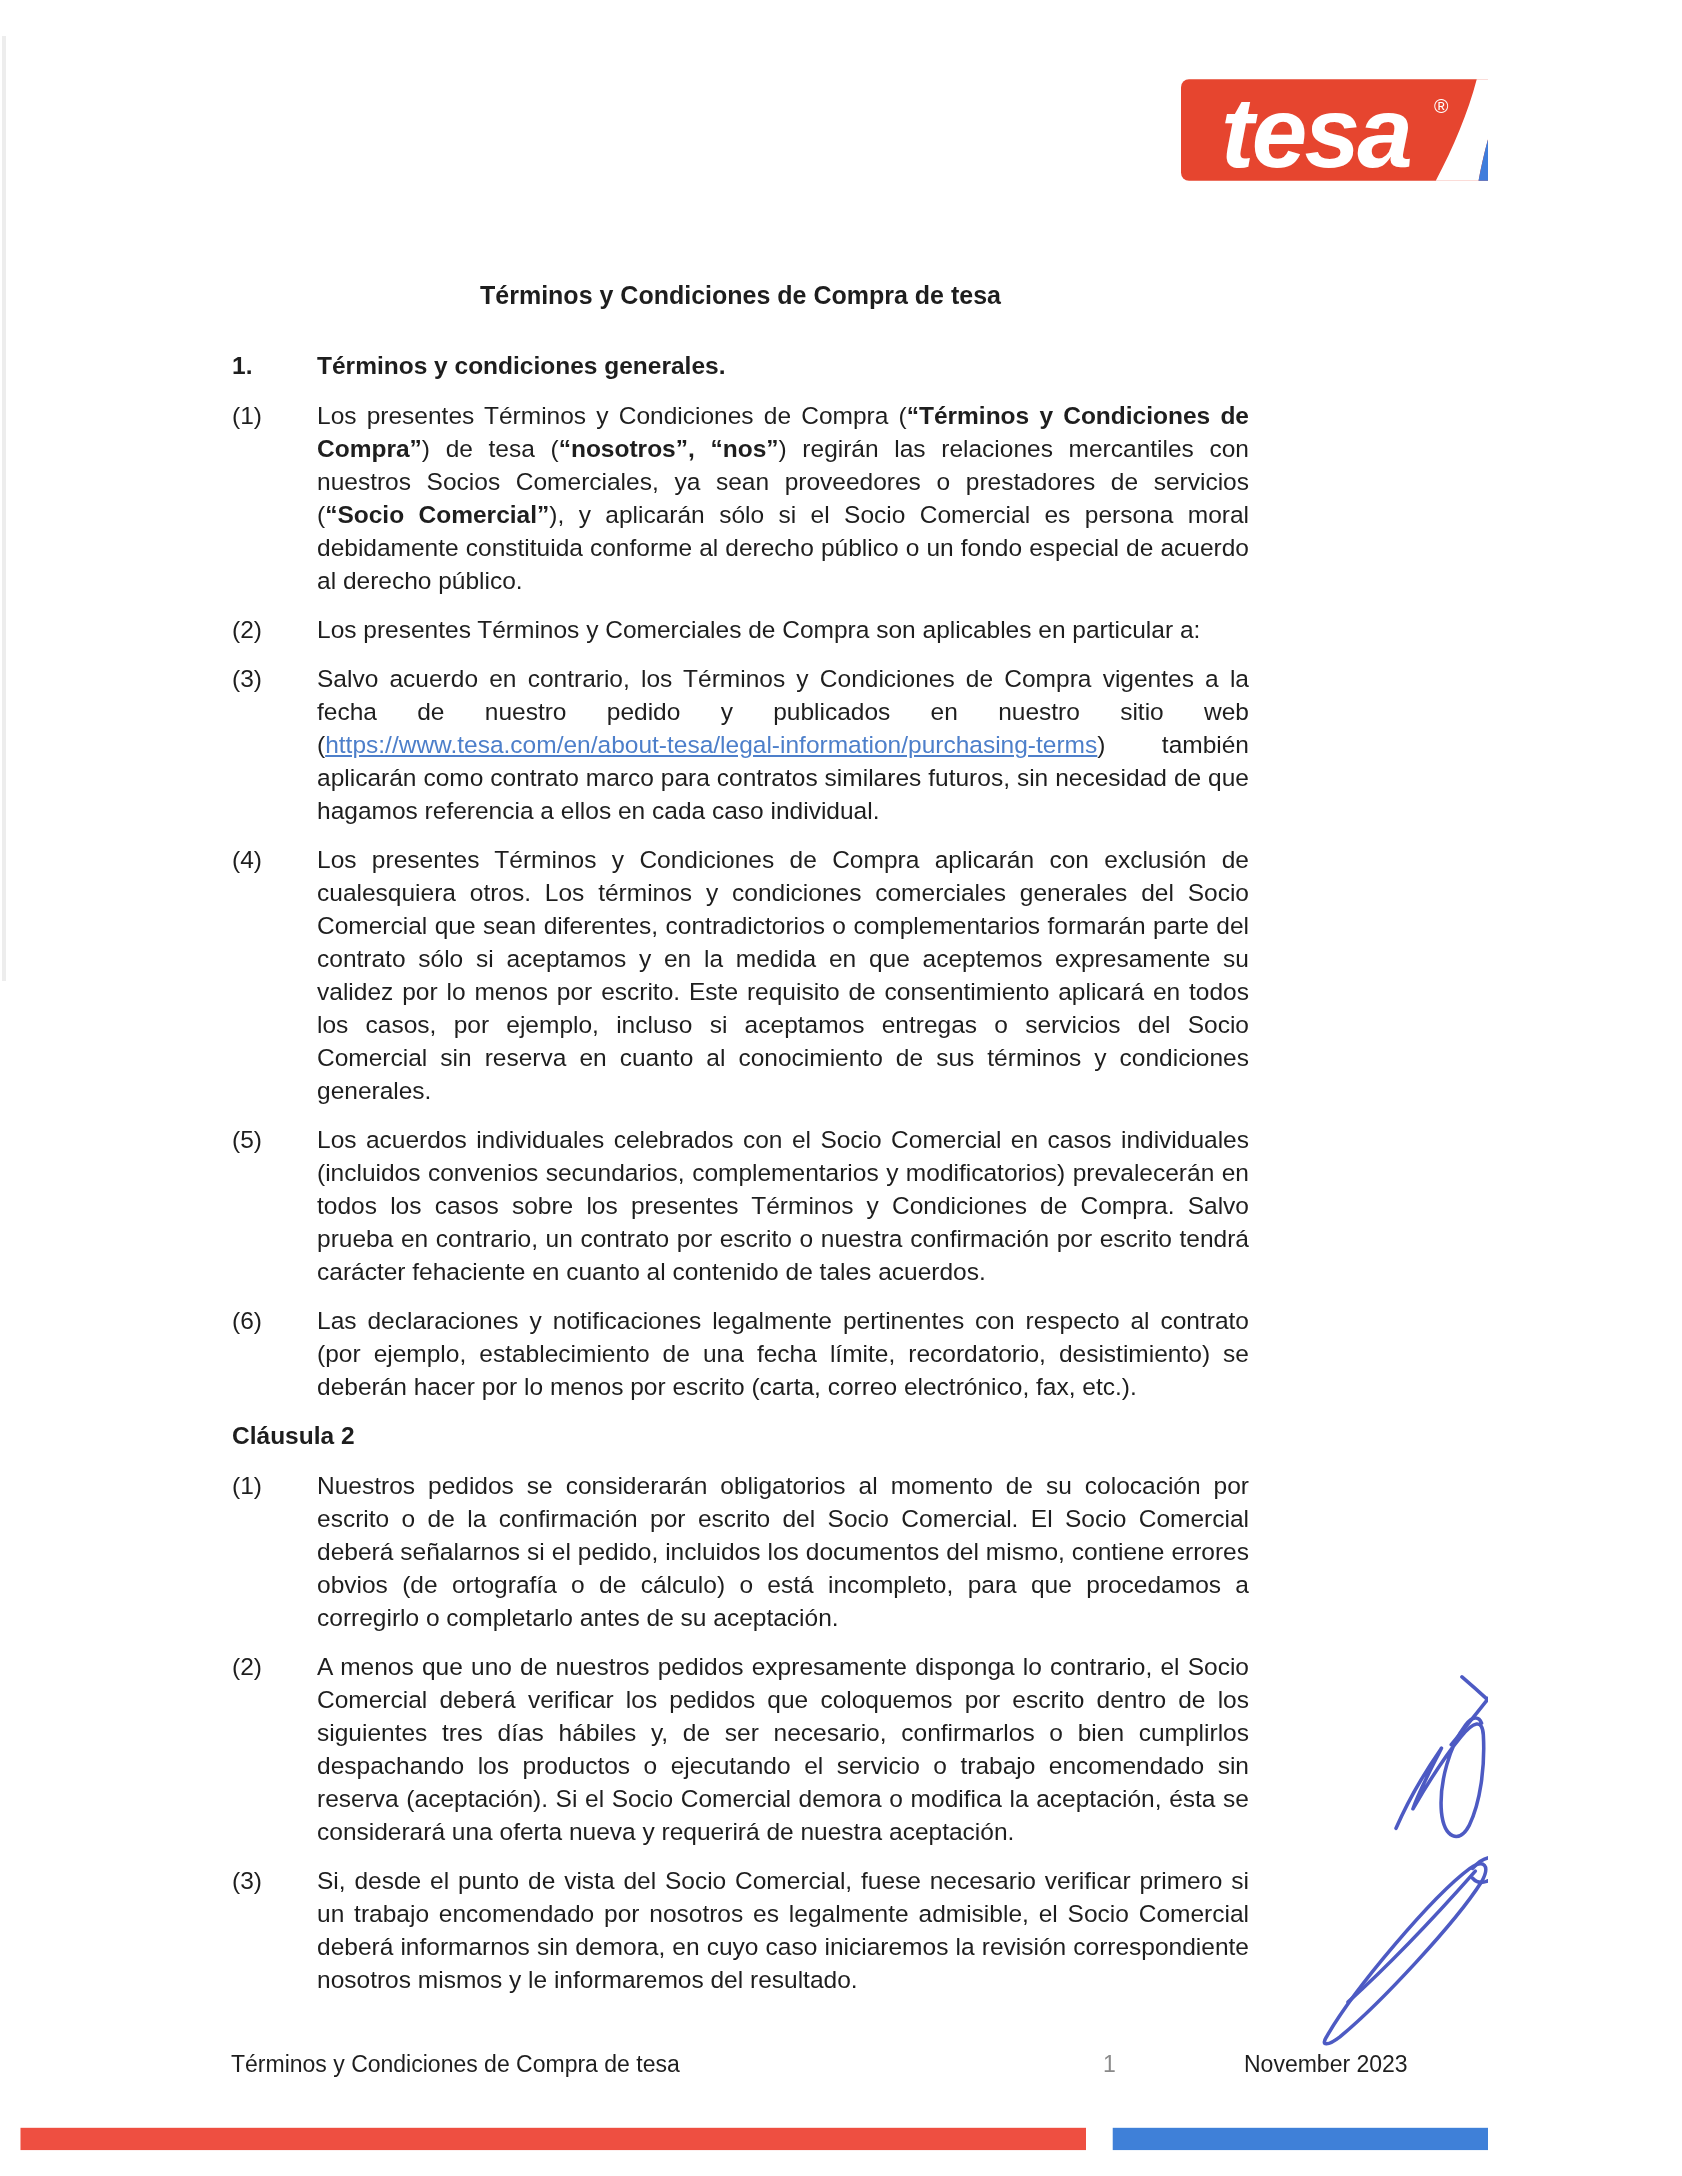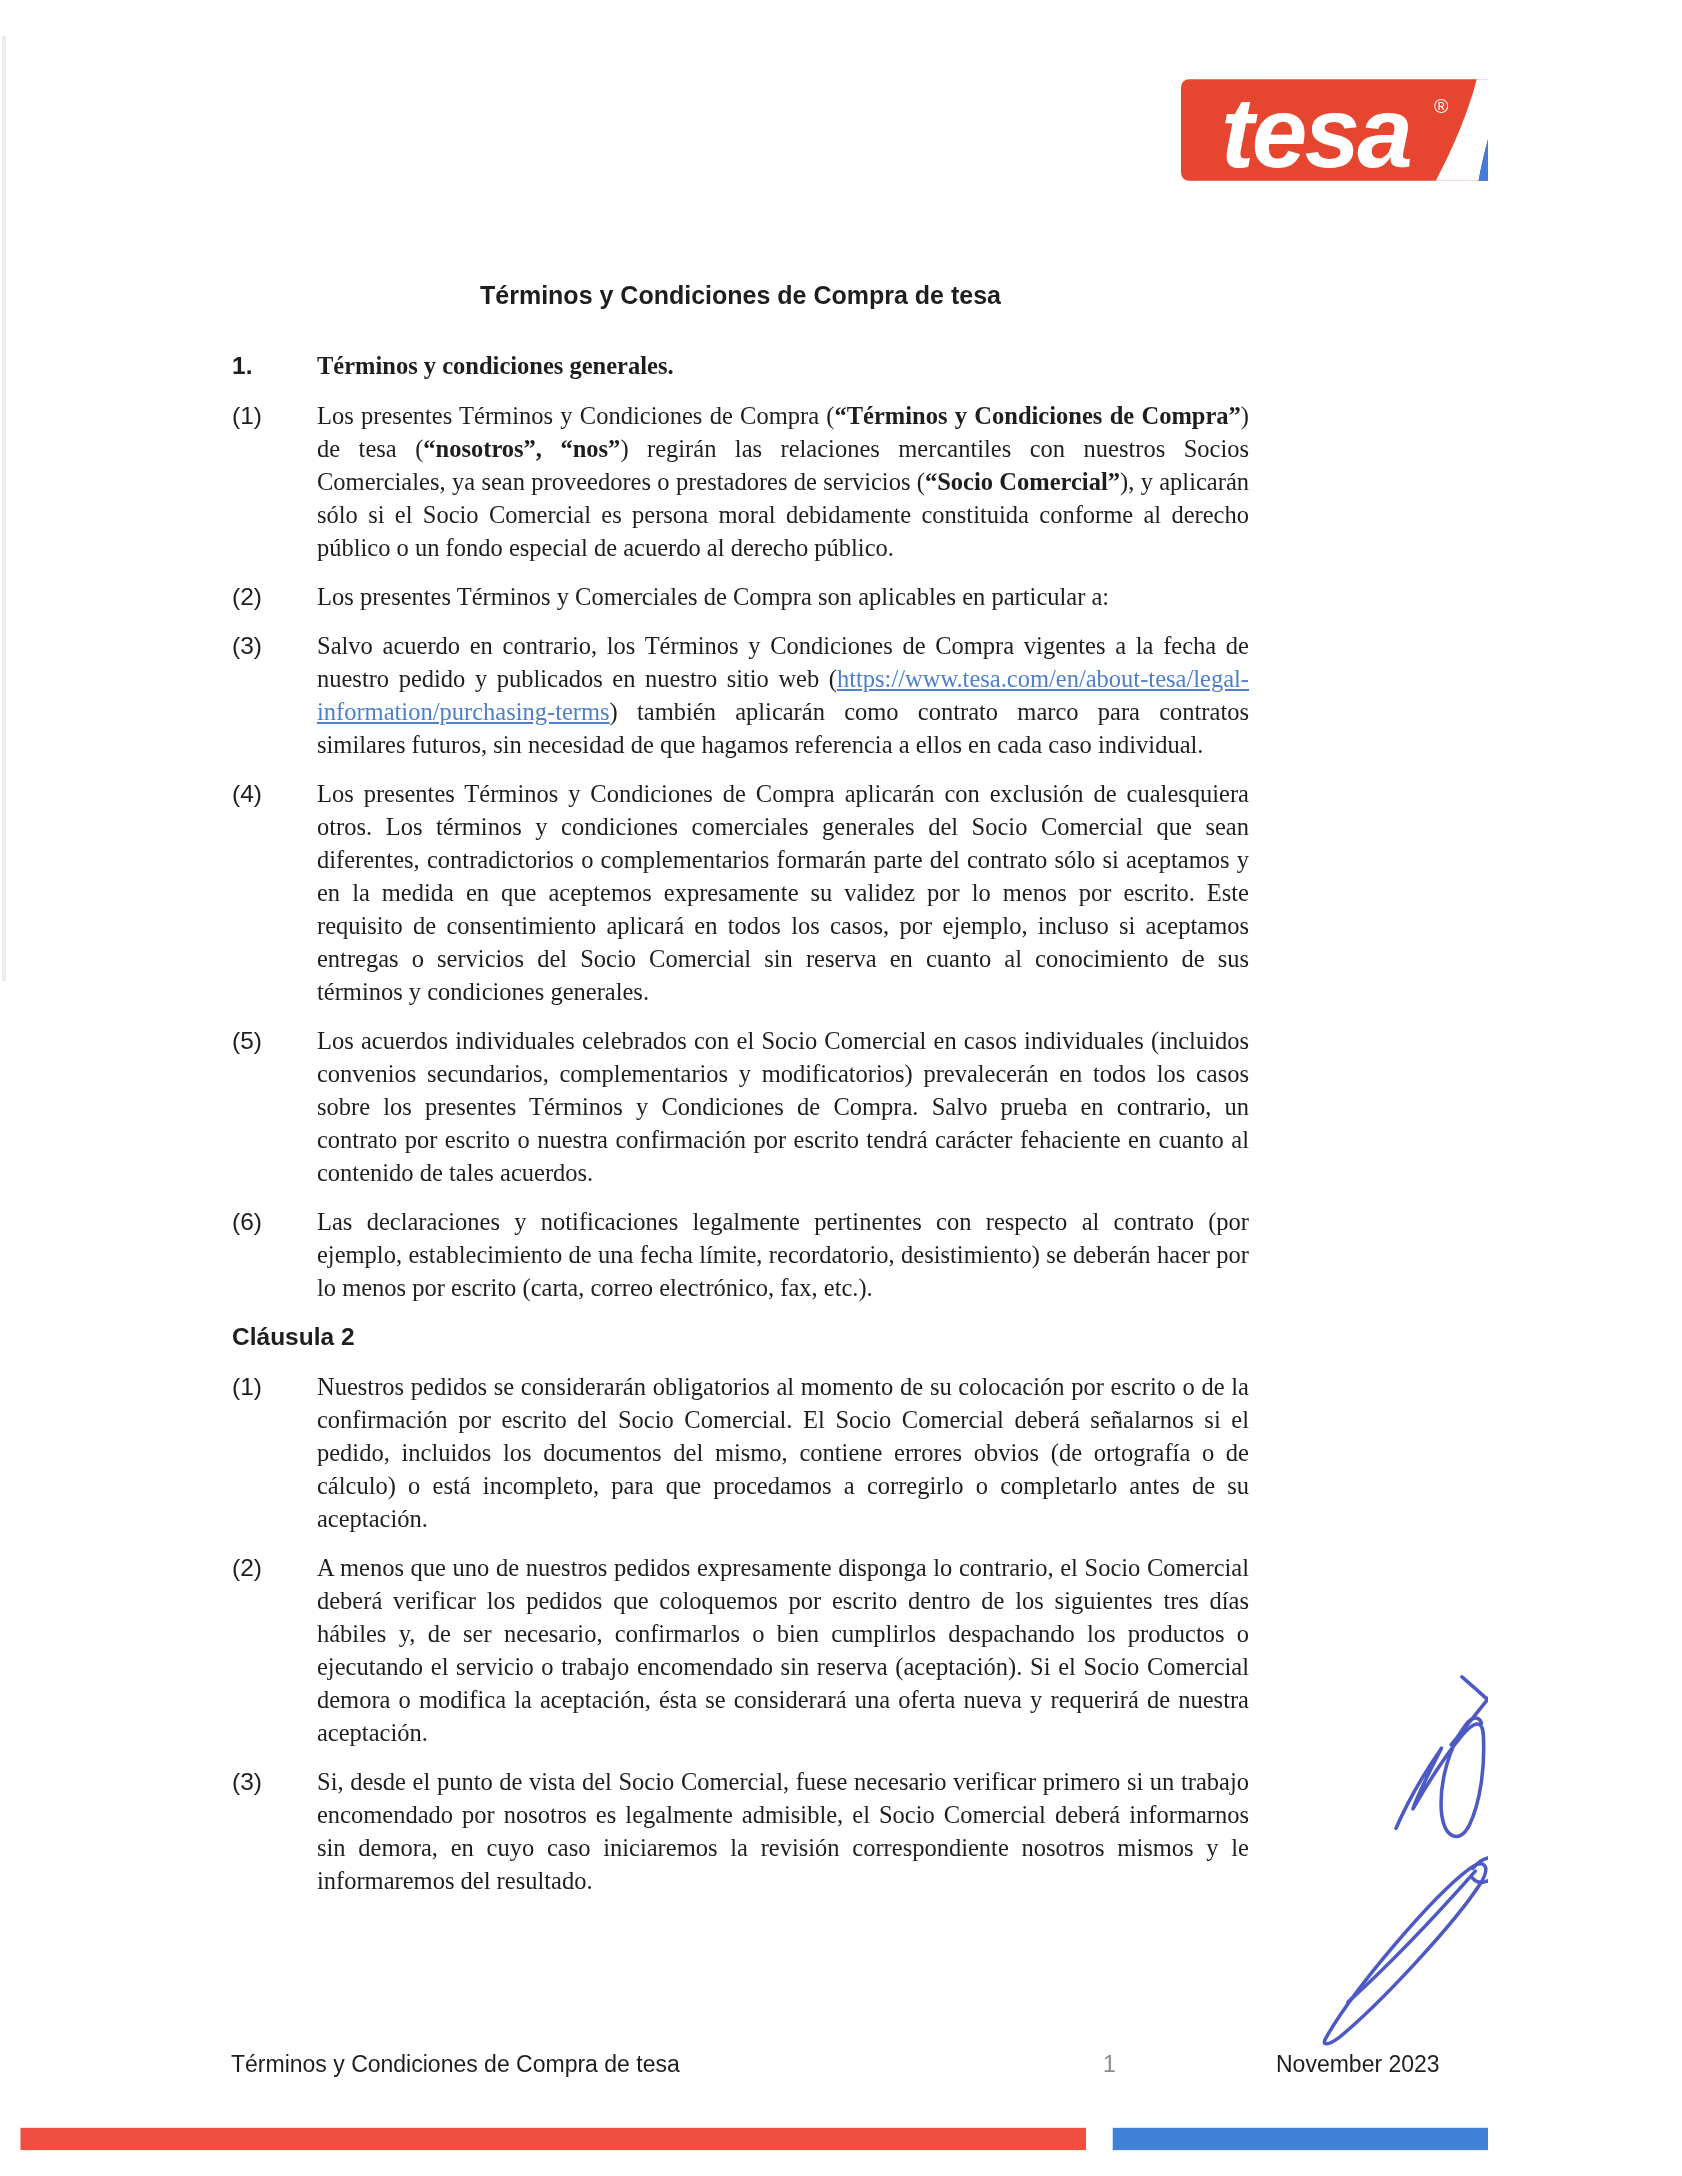--- a/index.html
+++ b/index.html
@@ -10,31 +10,31 @@
   .scan-edge { position:absolute; left:1.8px; top:36px; width:4.5px; height:945px; background:#e7e7e7; opacity:.75; }
   .logo { position:absolute; left:1181px; top:79px; width:359px; height:102px; }
   .logo-text { font-family:"Liberation Sans","DejaVu Sans",sans-serif; font-weight:bold; font-style:italic; letter-spacing:-3px; }
   .content { padding:278px 239px 0 232px; }
   .doc-title { font-size:25px; font-weight:bold; text-align:center; line-height:34px; margin-bottom:37px; }
   .block { display:flex; margin-bottom:16px; font-size:24.5px; line-height:33px; }
   .block .num { width:85px; flex:none; }
   .block.heading { font-weight:bold; line-height:34px; }
   .block.heading.wide-num .num { width:194px; }
   .block.heading.sect2 { margin-top:5.3px; }
-  .block .txt { flex:1; text-align:justify;font-family:Liberation Serif, serif; }
+  .block .txt { flex:1; text-align:justify; }
   .block.heading .txt { text-align:left; }
   .bullet-row { position:relative; margin-left:85px; padding-left:45px; margin-bottom:16px;
     font-size:24.5px; line-height:33px; text-align:justify; }
   .bullet-row .marker { position:absolute; left:6.2px; top:12.5px; width:8px; height:8px; border-radius:50%; background:#6b6b6b; }
   .bold { font-weight:bold; }
   .link { color:#4d7fca; text-decoration:underline; overflow-wrap:anywhere; cursor:pointer; }
   .footer { position:absolute; left:0; top:2051px; width:1682px; height:36px; font-size:23px; }
   .f-left  { position:absolute; left:231px; top:0; }
   .f-page  { position:absolute; left:1103px; top:0; color:#8a8a8a; }
-  .f-right { position:absolute; left:1244px; top:0;margin-left:32px; }
+  .f-right { position:absolute; left:1244px; top:0; }
   .bars { position:absolute; left:0; top:2126px; width:1682px; height:25px; }
   .pen { position:absolute; left:0; top:0; width:1682px; height:2176px; pointer-events:none; }
 </style>
 </head>
 <body>
 
 <div class="page">
 
   <div class="scan-edge"></div>
 

